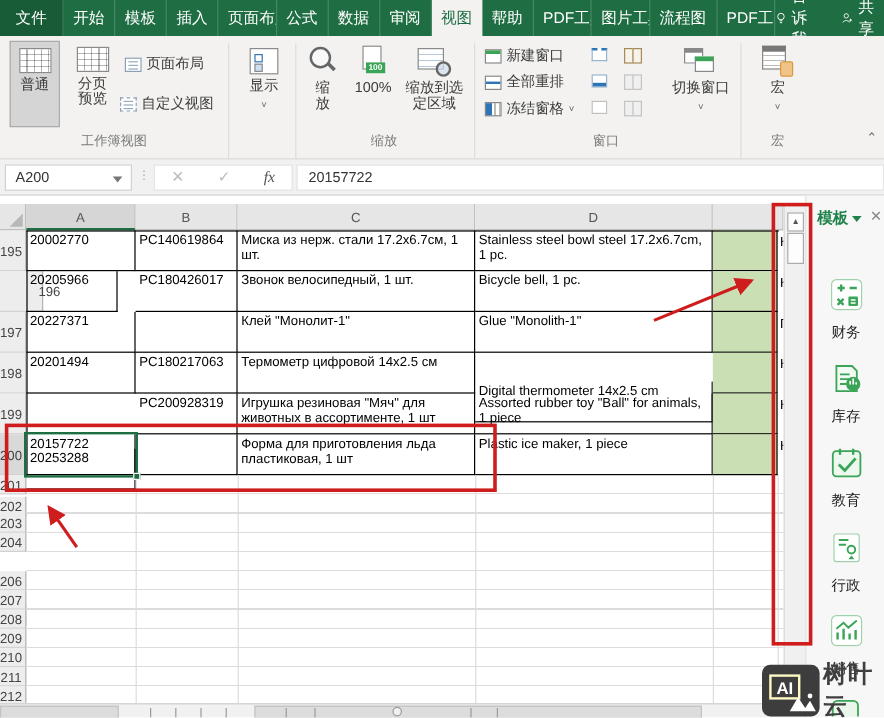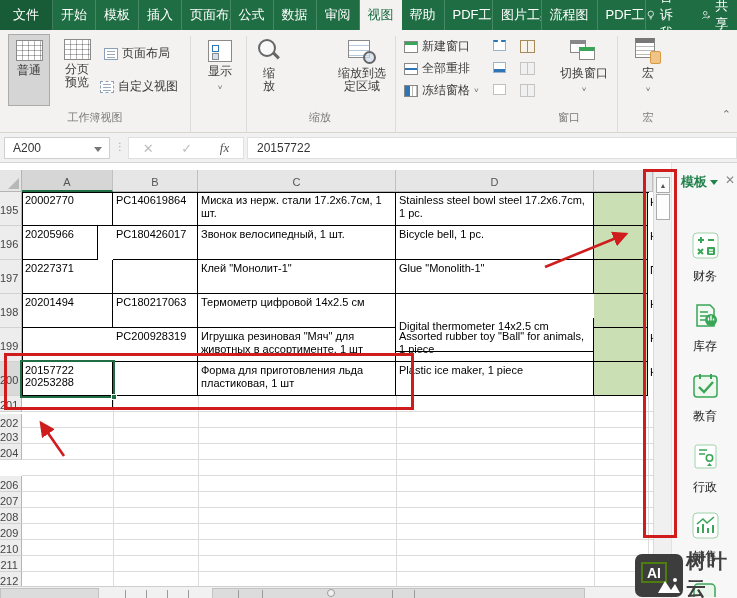--- a/index.html
+++ b/index.html
@@ -112,21 +112,21 @@
   #sheetstrip { position:absolute; left:0; top:586px; width:671px; height:12px; background:#f1f1f1; border-top:1px solid #cfcfcf; }
   #sheetstrip .bx { position:absolute; top:1px; height:11px; background:#dcdcdc; border:1px solid #c2c2c2; }
   #sheetstrip .tk { position:absolute; top:3px; width:1px; height:8px; background:#9a9a9a; }
   #sheetstrip .cir { position:absolute; top:2px; width:8px; height:8px; border:1px solid #9a9a9a; border-radius:50%; background:#f1f1f1; }
 
   
   .redrect { position:absolute; border:3px solid #cf1d1d; z-index:20; pointer-events:none; }
   #annot { position:absolute; inset:0; z-index:25; pointer-events:none; }
   #watermark { position:absolute; left:635px; top:548px; z-index:50; display:flex; align-items:center; }
   #wmlogo { position:relative; width:59px; height:43px; background:#3d3d3d; border-radius:7px; }
-  #wmlogo .ai { position:absolute; left:6px; top:8px; width:26px; height:21px; border:2px solid #4d7c0f; color:#fff; font-weight:bold; font-size:14px; text-align:center; line-height:18px; }
+  #wmlogo .ai { position:absolute; left:6px; top:8px; width:26px; height:21px; border:2px solid #fef9c3; color:#fff; font-weight:bold; font-size:14px; text-align:center; line-height:18px; }
   #wmlogo svg { position:absolute; right:3px; bottom:4px; }
   #wmtext { font-size:20px; font-weight:bold; color:#3f3f3f; letter-spacing:1px; margin-left:3px; }
 </style>
 </head>
 <body>
 
 <div id="app">
 
   <div id="tabbar">
 
@@ -185,20 +185,27 @@
       <div class="showico" style="margin-top:6px;"></div>
       <div>显示</div>
       <div class="dd">˅</div>
     </div>
     <div class="rdiv" style="left:246px;"></div>
 
     <div class="bigbtn" style="left:252px; width:34px; height:86px;">
       <div class="mag" style="margin-top:4px;"></div>
       <div style="width:14px;">缩放</div>
     </div>
+    <div class="bigbtn" style="left:290px; width:42px; height:72px;">
+      <div class="z100" style="margin-top:4px;">
+        <div class="pg"></div>
+          <div class="badge">100</div>
+      </div>
+      <div>100%</div>
+    </div>
     <div class="bigbtn" style="left:334px; width:56px; height:86px;">
       <div class="zsel" style="margin-top:4px;">
           <div class="g"></div>
           <div class="m"></div>
         </div>
       <div>缩放到选定区域</div>
     </div>
     <div class="grplabel" style="left:250px; width:140px;">缩放</div>
     <div class="rdiv" style="left:395px;"></div>
 
@@ -222,21 +229,21 @@
     <div class="bk gray" style="left:520px; top:32px;"></div>
     <div class="bk gray" style="left:520px; top:54px;"></div>
     <div class="bigbtn" style="left:558px; width:52px; height:76px;">
       <div class="sw" style="margin-top:4px;">
           <div class="w1"></div>
           <div class="w2"></div>
         </div>
       <div>切换窗口</div>
       <div class="dd">˅</div>
     </div>
-    <div class="grplabel" style="left:430px; width:150px;text-align:right;">窗口</div>
+    <div class="grplabel" style="left:430px; width:150px;">窗口</div>
     <div class="rdiv" style="left:617px;"></div>
 
     <div class="bigbtn" style="left:628px; width:40px; height:76px;">
       <div class="macroico" style="margin-top:4px;">
           <div class="t"></div>
           <div class="o"></div>
         </div>
       <div>宏</div>
       <div class="dd">˅</div>
     </div>
@@ -264,21 +271,21 @@
     <div id="corner"></div>
     <div id="colheaders">
         <div class="colhdr selcol" style="left: 22px; width: 91px;">A</div>
         <div class="colhdr" style="left: 113px; width: 85px;">B</div>
         <div class="colhdr" style="left: 198px; width: 198px;">C</div>
         <div class="colhdr" style="left: 396px; width: 198px;">D</div>
         <div class="colhdr" style="left: 594px; width: 59px;"></div>
       </div>
     <div id="rowheaders">
         <div class="rowhdr" style="top: 22px; height: 34px; line-height: 36px;">195</div>
-        <div class="rowhdr" style="top: 56px; height: 34px; line-height: 36px;">196</div>
+        <div class="rowhdr" style="top: 56px; height: 34px; line-height: 36px; padding-left: 32px;">196</div>
         <div class="rowhdr" style="top: 90px; height: 34px; line-height: 36px;">197</div>
         <div class="rowhdr" style="top: 124px; height: 34px; line-height: 36px;">198</div>
         <div class="rowhdr" style="top: 158px; height: 34px; line-height: 36px;">199</div>
         <div class="rowhdr selrow" style="top: 192px; height: 34px; line-height: 36px;">200</div>
         <div class="rowhdr" style="top: 226px; height: 16px; line-height: 18px;">201</div>
         <div class="rowhdr" style="top: 244px; height: 16px; line-height: 18px;">202</div>
         <div class="rowhdr" style="top: 258px; height: 16px; line-height: 18px;">203</div>
         <div class="rowhdr" style="top: 274px; height: 16px; line-height: 18px;">204</div>
         <div class="rowhdr" style="top: 290px; height: 16px; line-height: 18px; margin-top: 45px;">205</div>
         <div class="rowhdr" style="top: 306px; height: 16px; line-height: 18px;">206</div>

